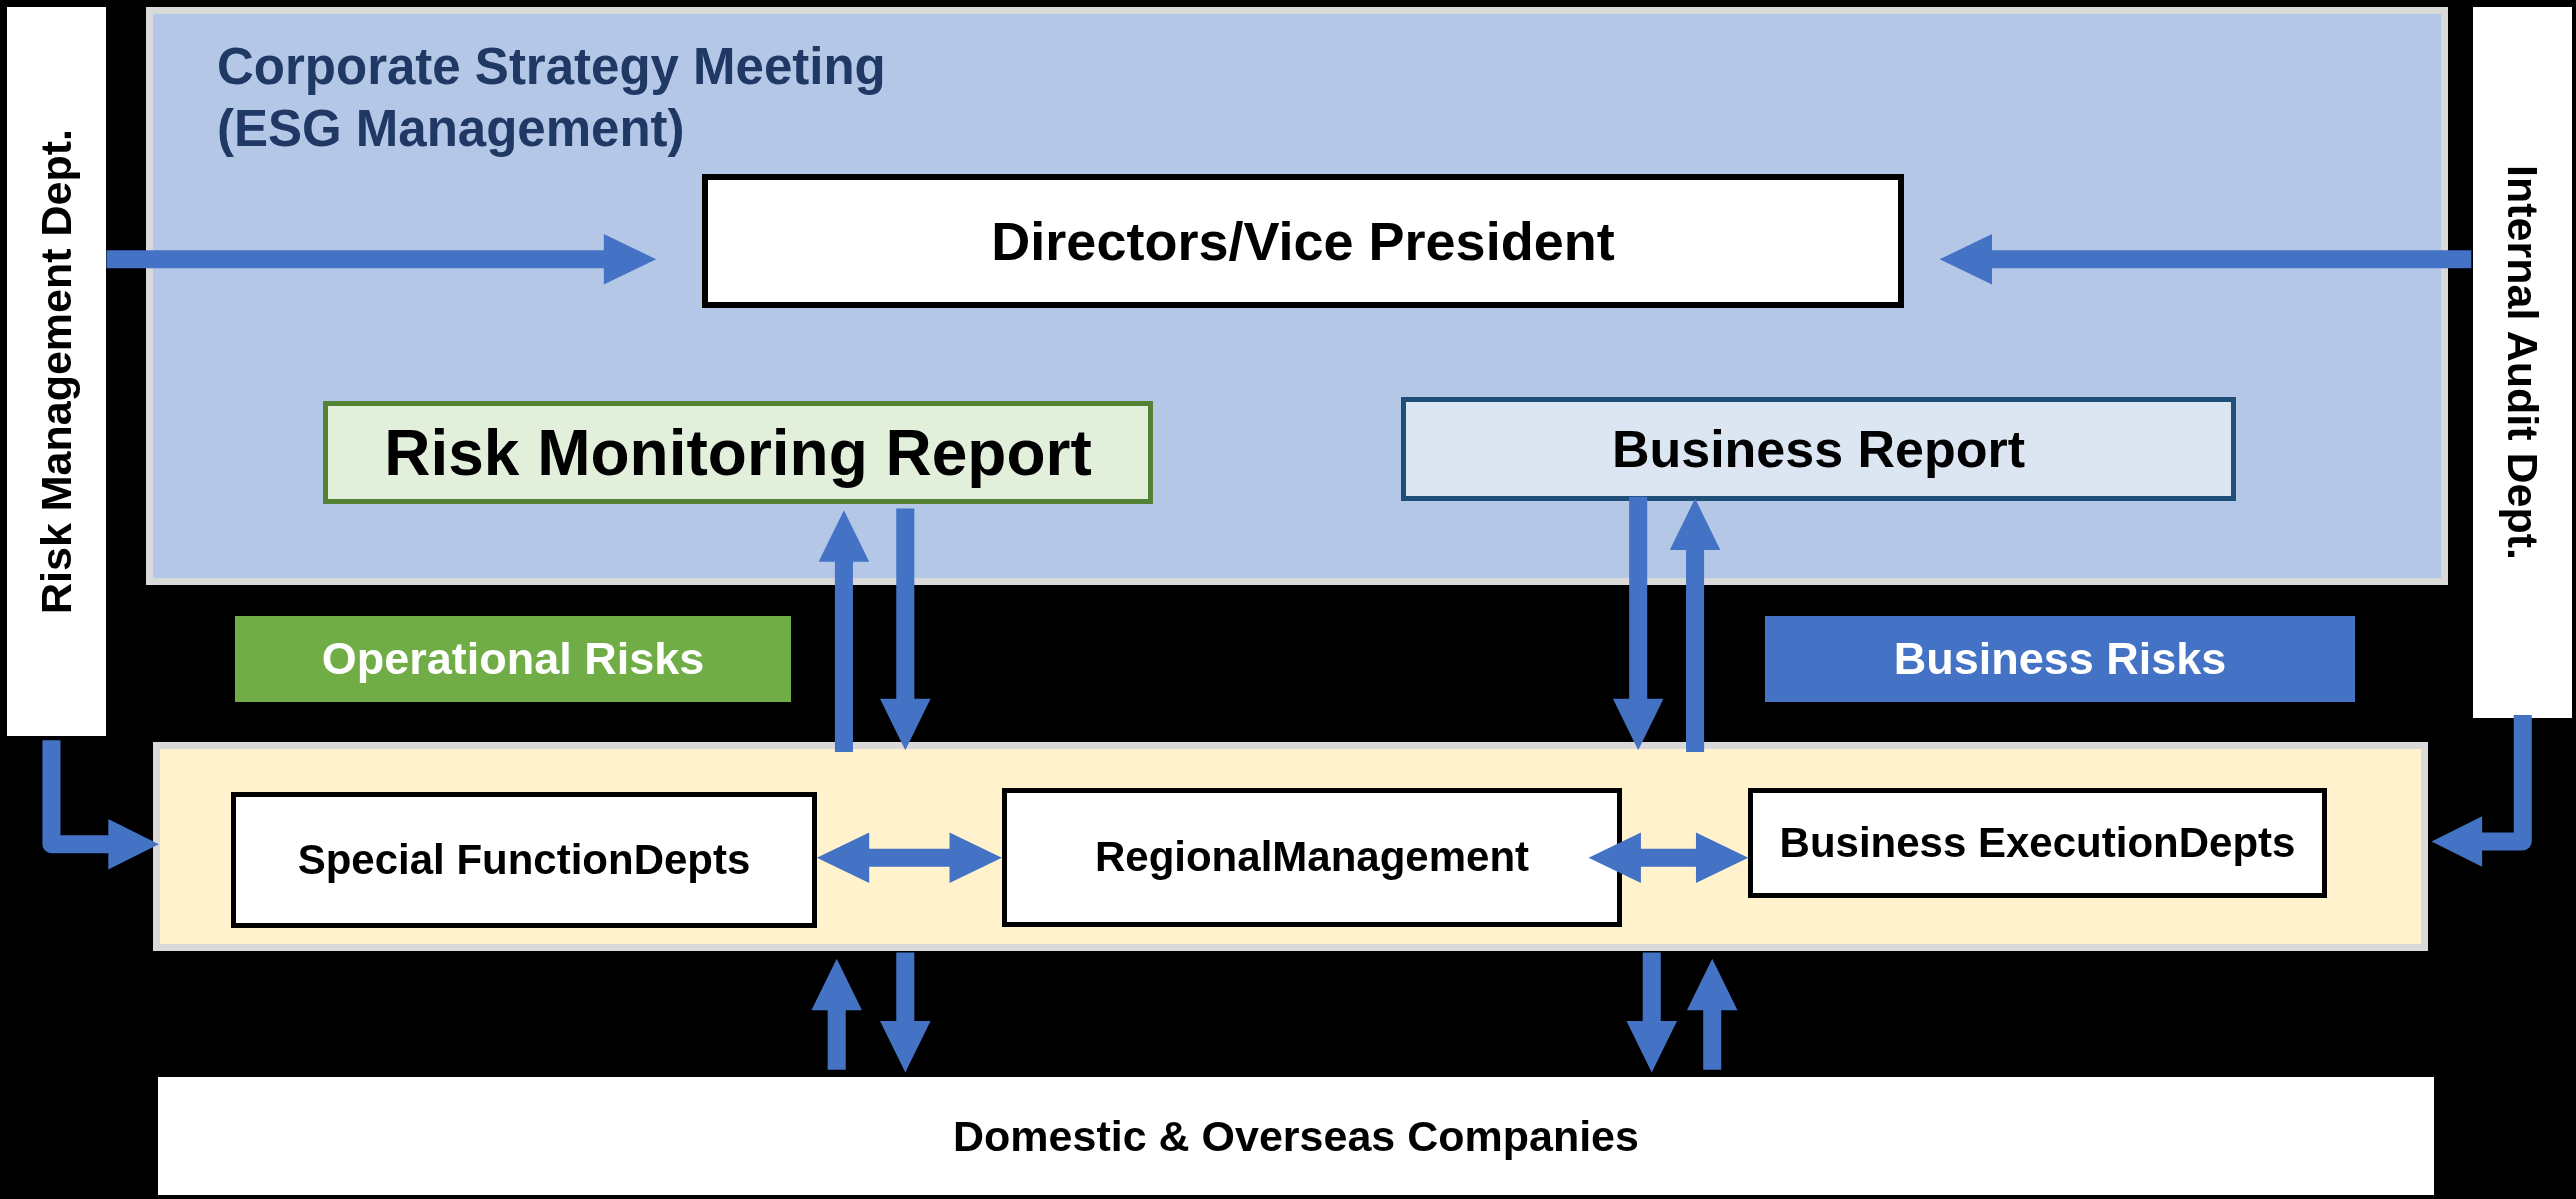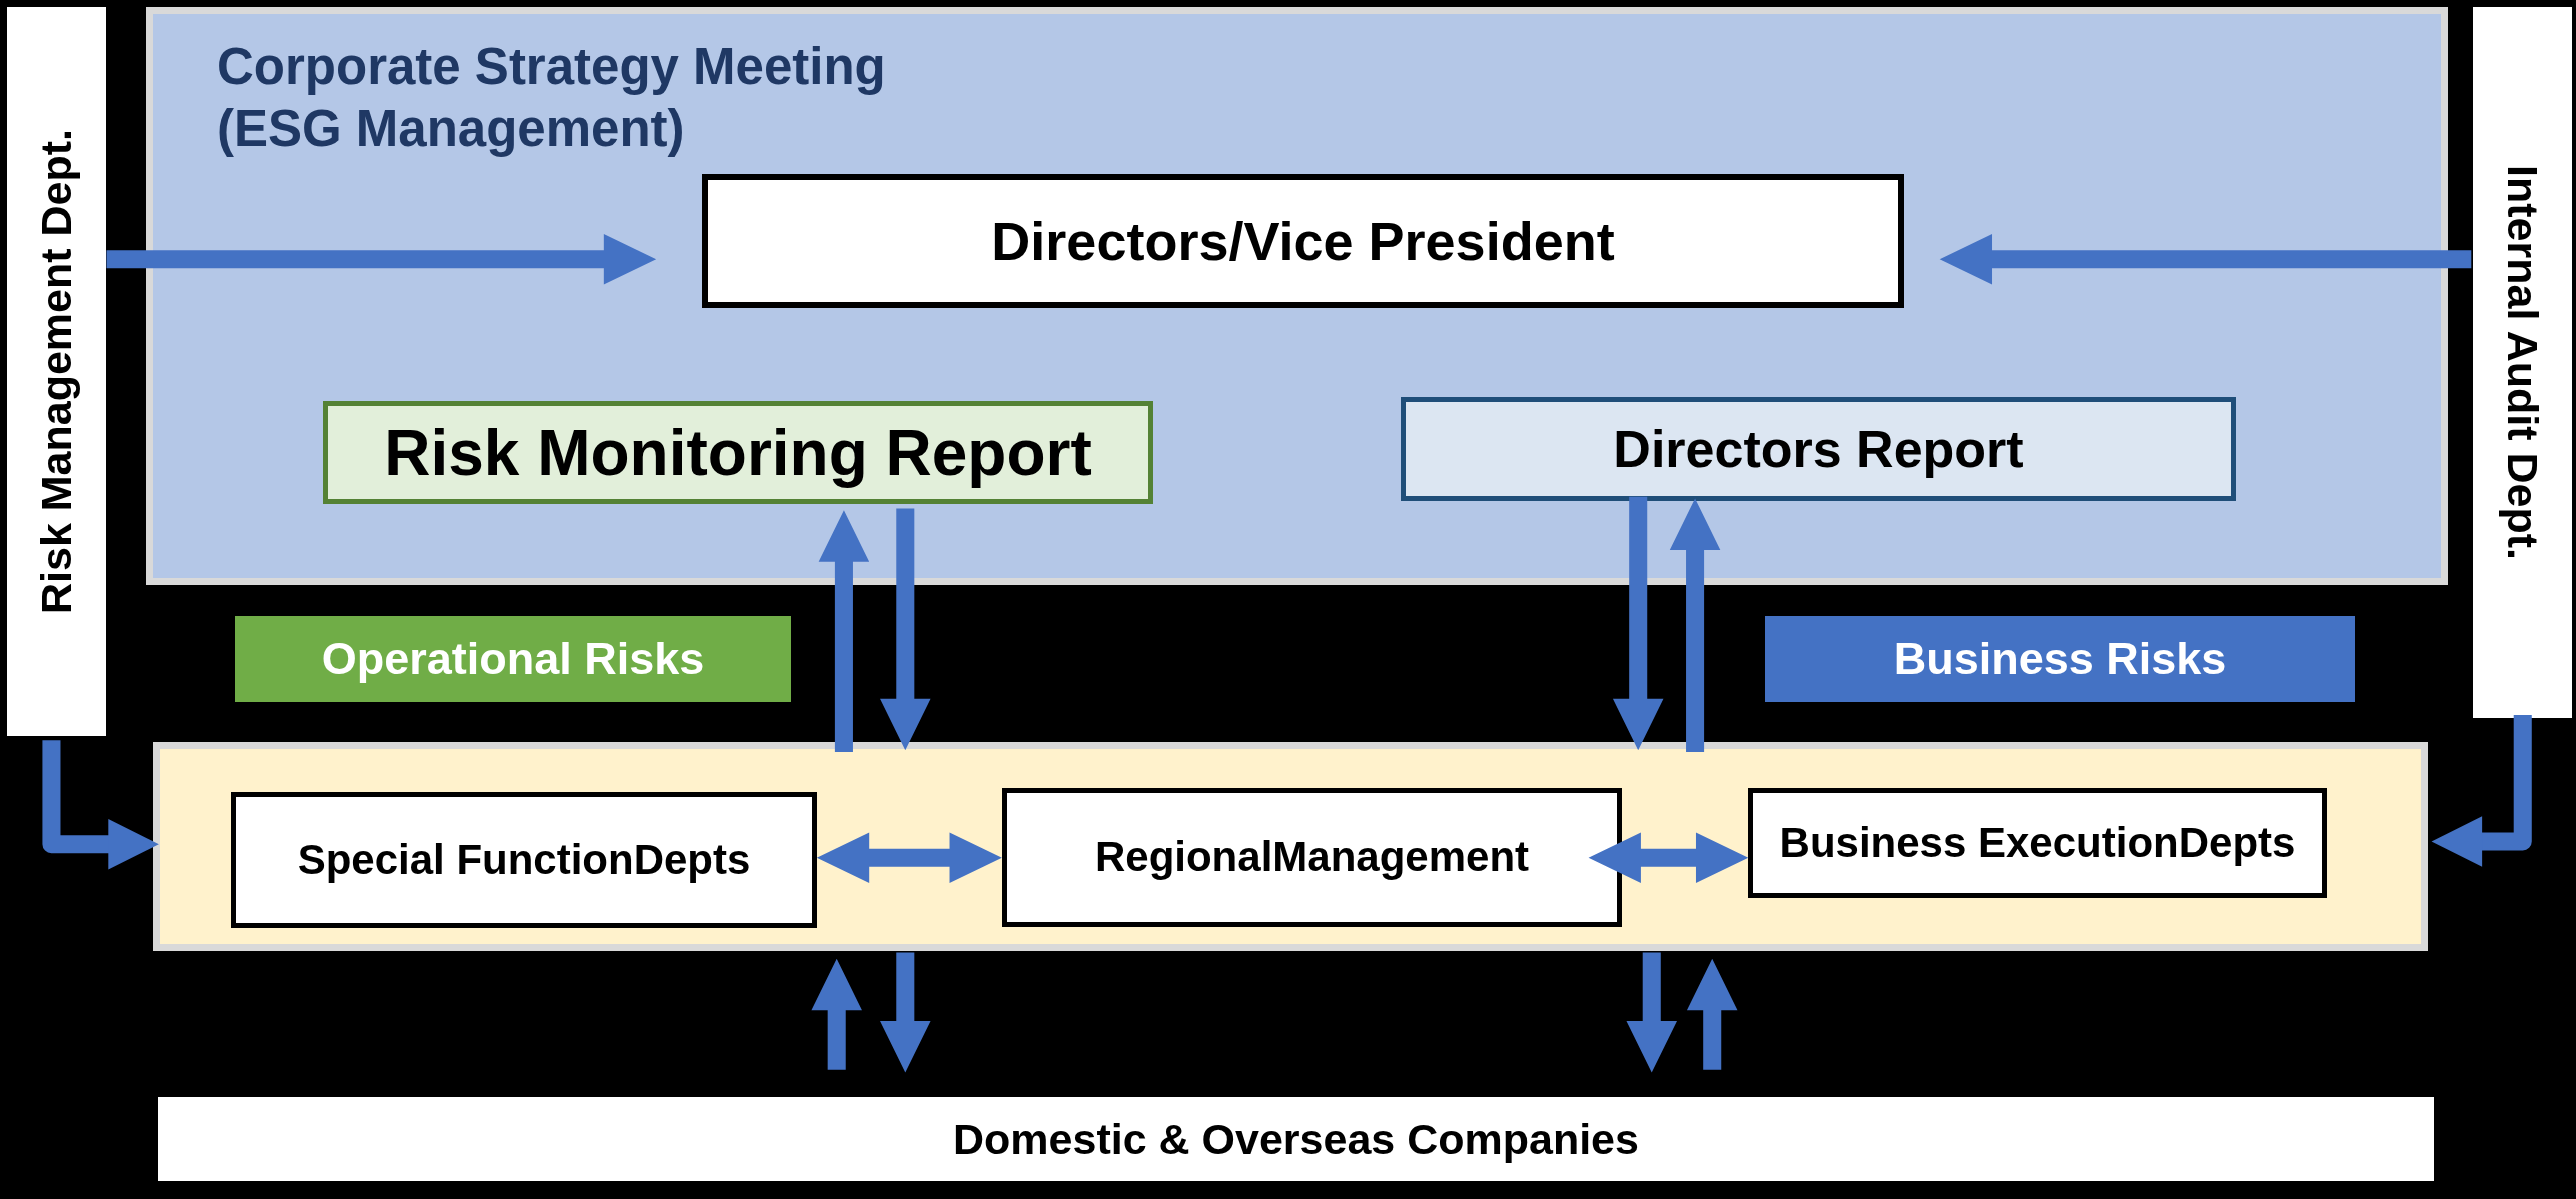--- a/index.html
+++ b/index.html
@@ -95,23 +95,22 @@
   .dept{
     border:5.4px solid #000;
     font-size:42px;line-height:1.45;
     flex-direction:row;
   }
   .dept span{display:block;}
   .dept-1{left:231px;top:792px;width:586px;height:136px;}
   .dept-2{left:1002px;top:788px;width:620px;height:139px;}
   .dept-3{left:1748px;top:788px;width:579px;height:110px;}
   .bottom-bar{
-    left:158px;top:1077px;width:2276px;height:84px;
+    left:158px;top:1077px;width:2276px;height:118px;
     font-size:43px;
-    margin-top:20px;
   }
   
   #arrows{
     position:absolute;left:0;top:0;width:2576px;height:1200px;
     pointer-events:none;
   }
   #arrows .fillarrow{fill:var(--arrow-blue);}
   #arrows .elbow{fill:none;stroke:var(--arrow-blue);stroke-width:20;stroke-linejoin:round;stroke-linecap:butt;}
 </style>
 </head>
@@ -128,21 +127,21 @@
 
   <div class="vbox vbox-left">
     <span class="vtext vtext-left">Risk Management Dept.</span>
   </div>
   <div class="vbox vbox-right">
     <span class="vtext vtext-right">Internal Audit Dept.</span>
   </div>
 
   <div class="cbox directors">Directors/Vice President</div>
   <div class="cbox risk-report">Risk Monitoring Report</div>
-  <div class="cbox business-report">Directors Report</div>
+  <div class="cbox business-report">Business Report</div>
 
   <div class="risk-tag tag-operational">Operational Risks</div>
   <div class="risk-tag tag-business">Business Risks</div>
 
   <div class="yellow-band"></div>
   <div class="cbox dept dept-1">
     <span>Special Function</span>
     <span>Depts</span>
   </div>
   <div class="cbox dept dept-2">

